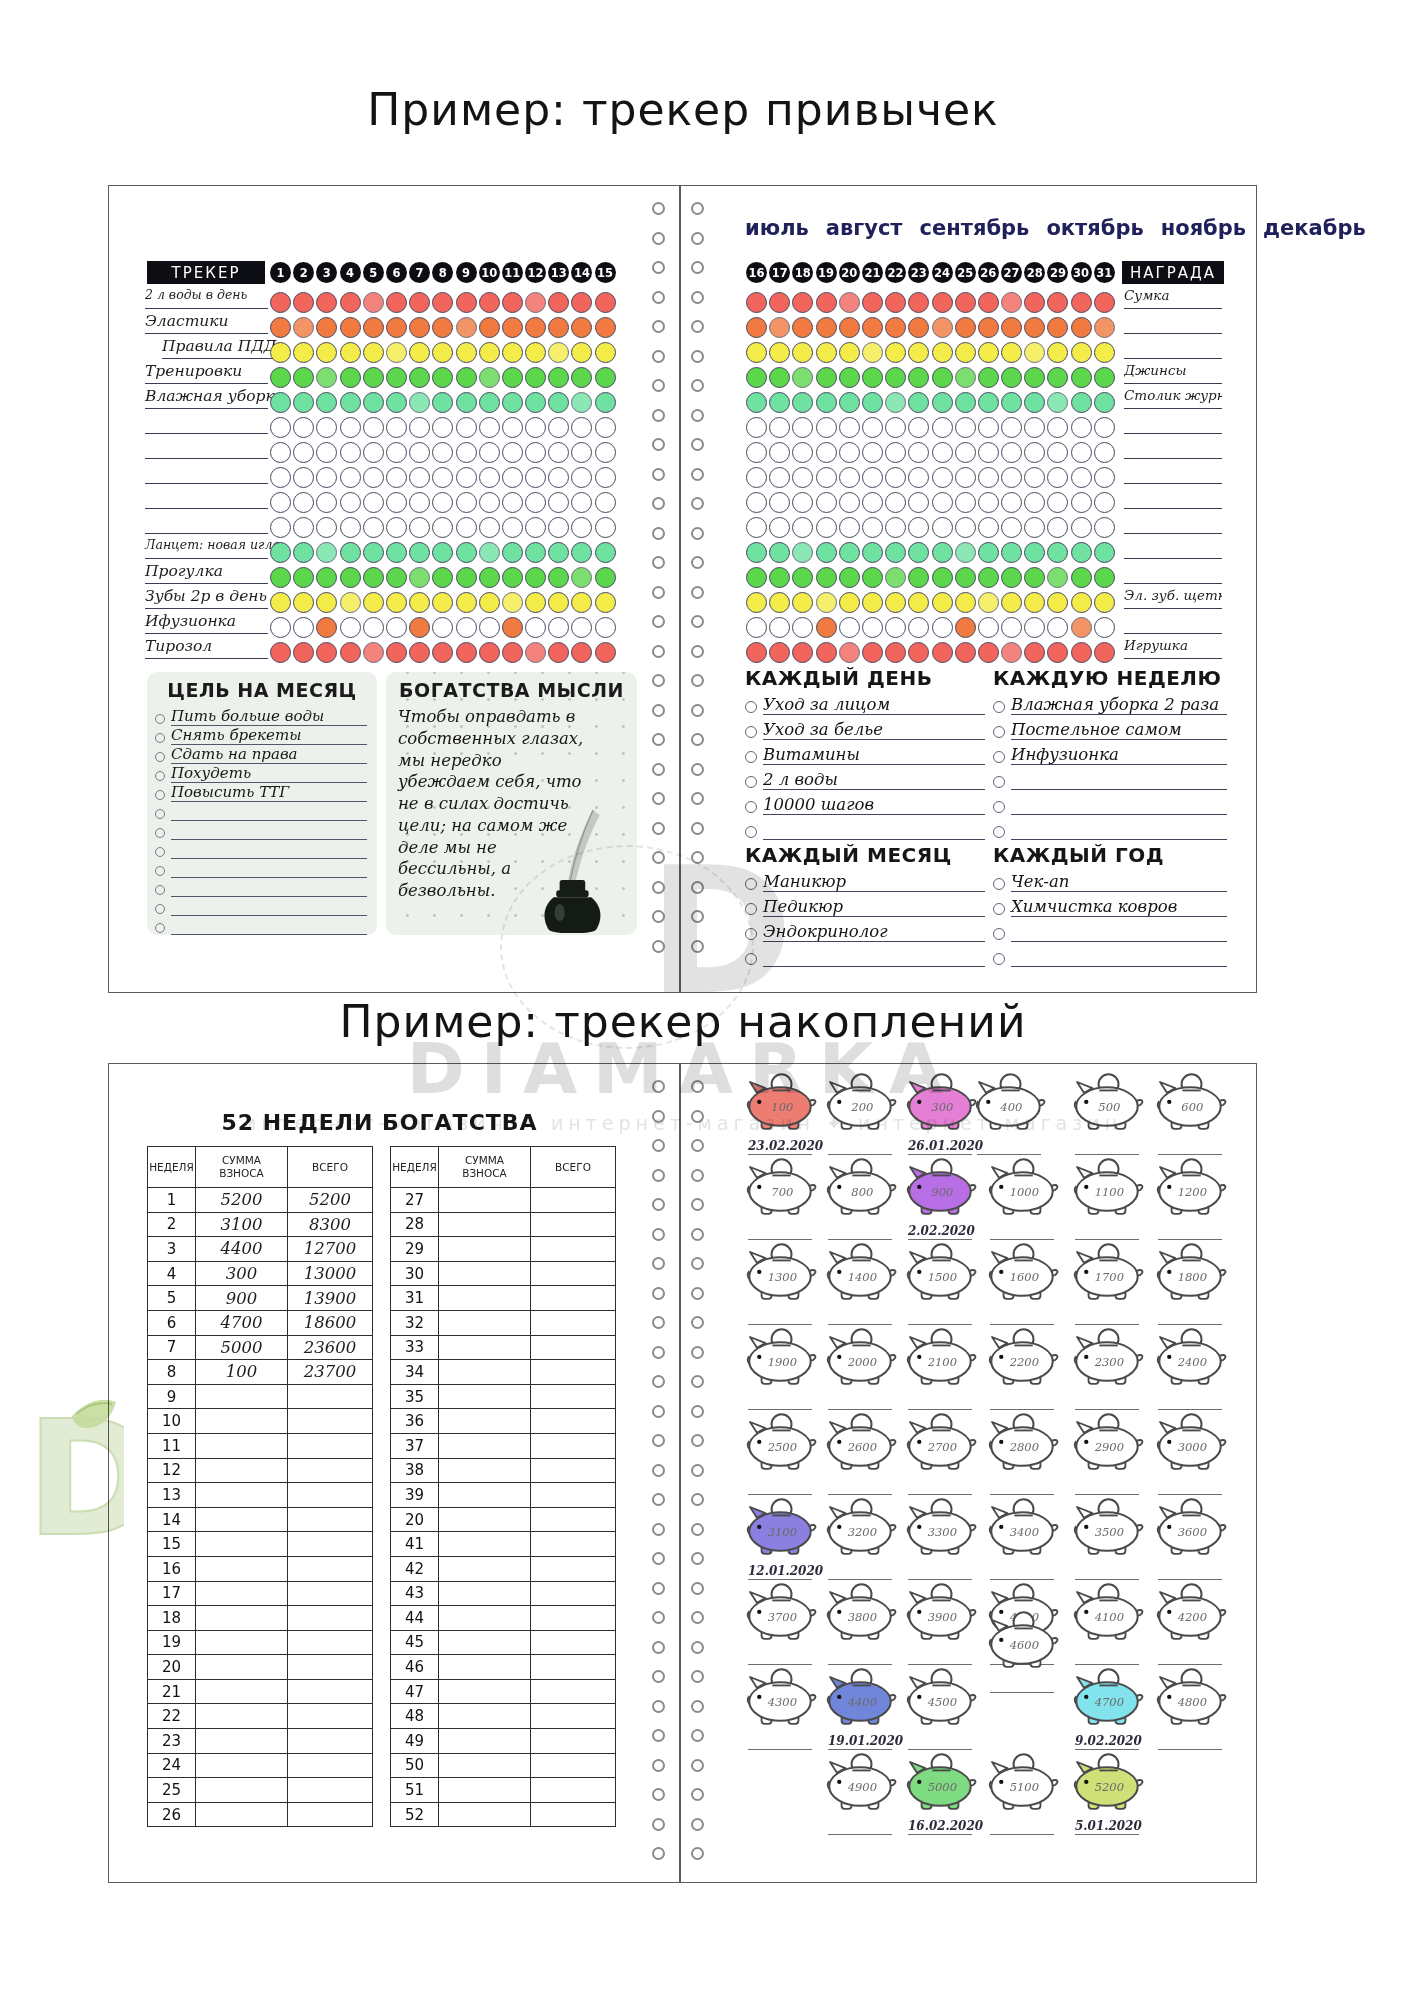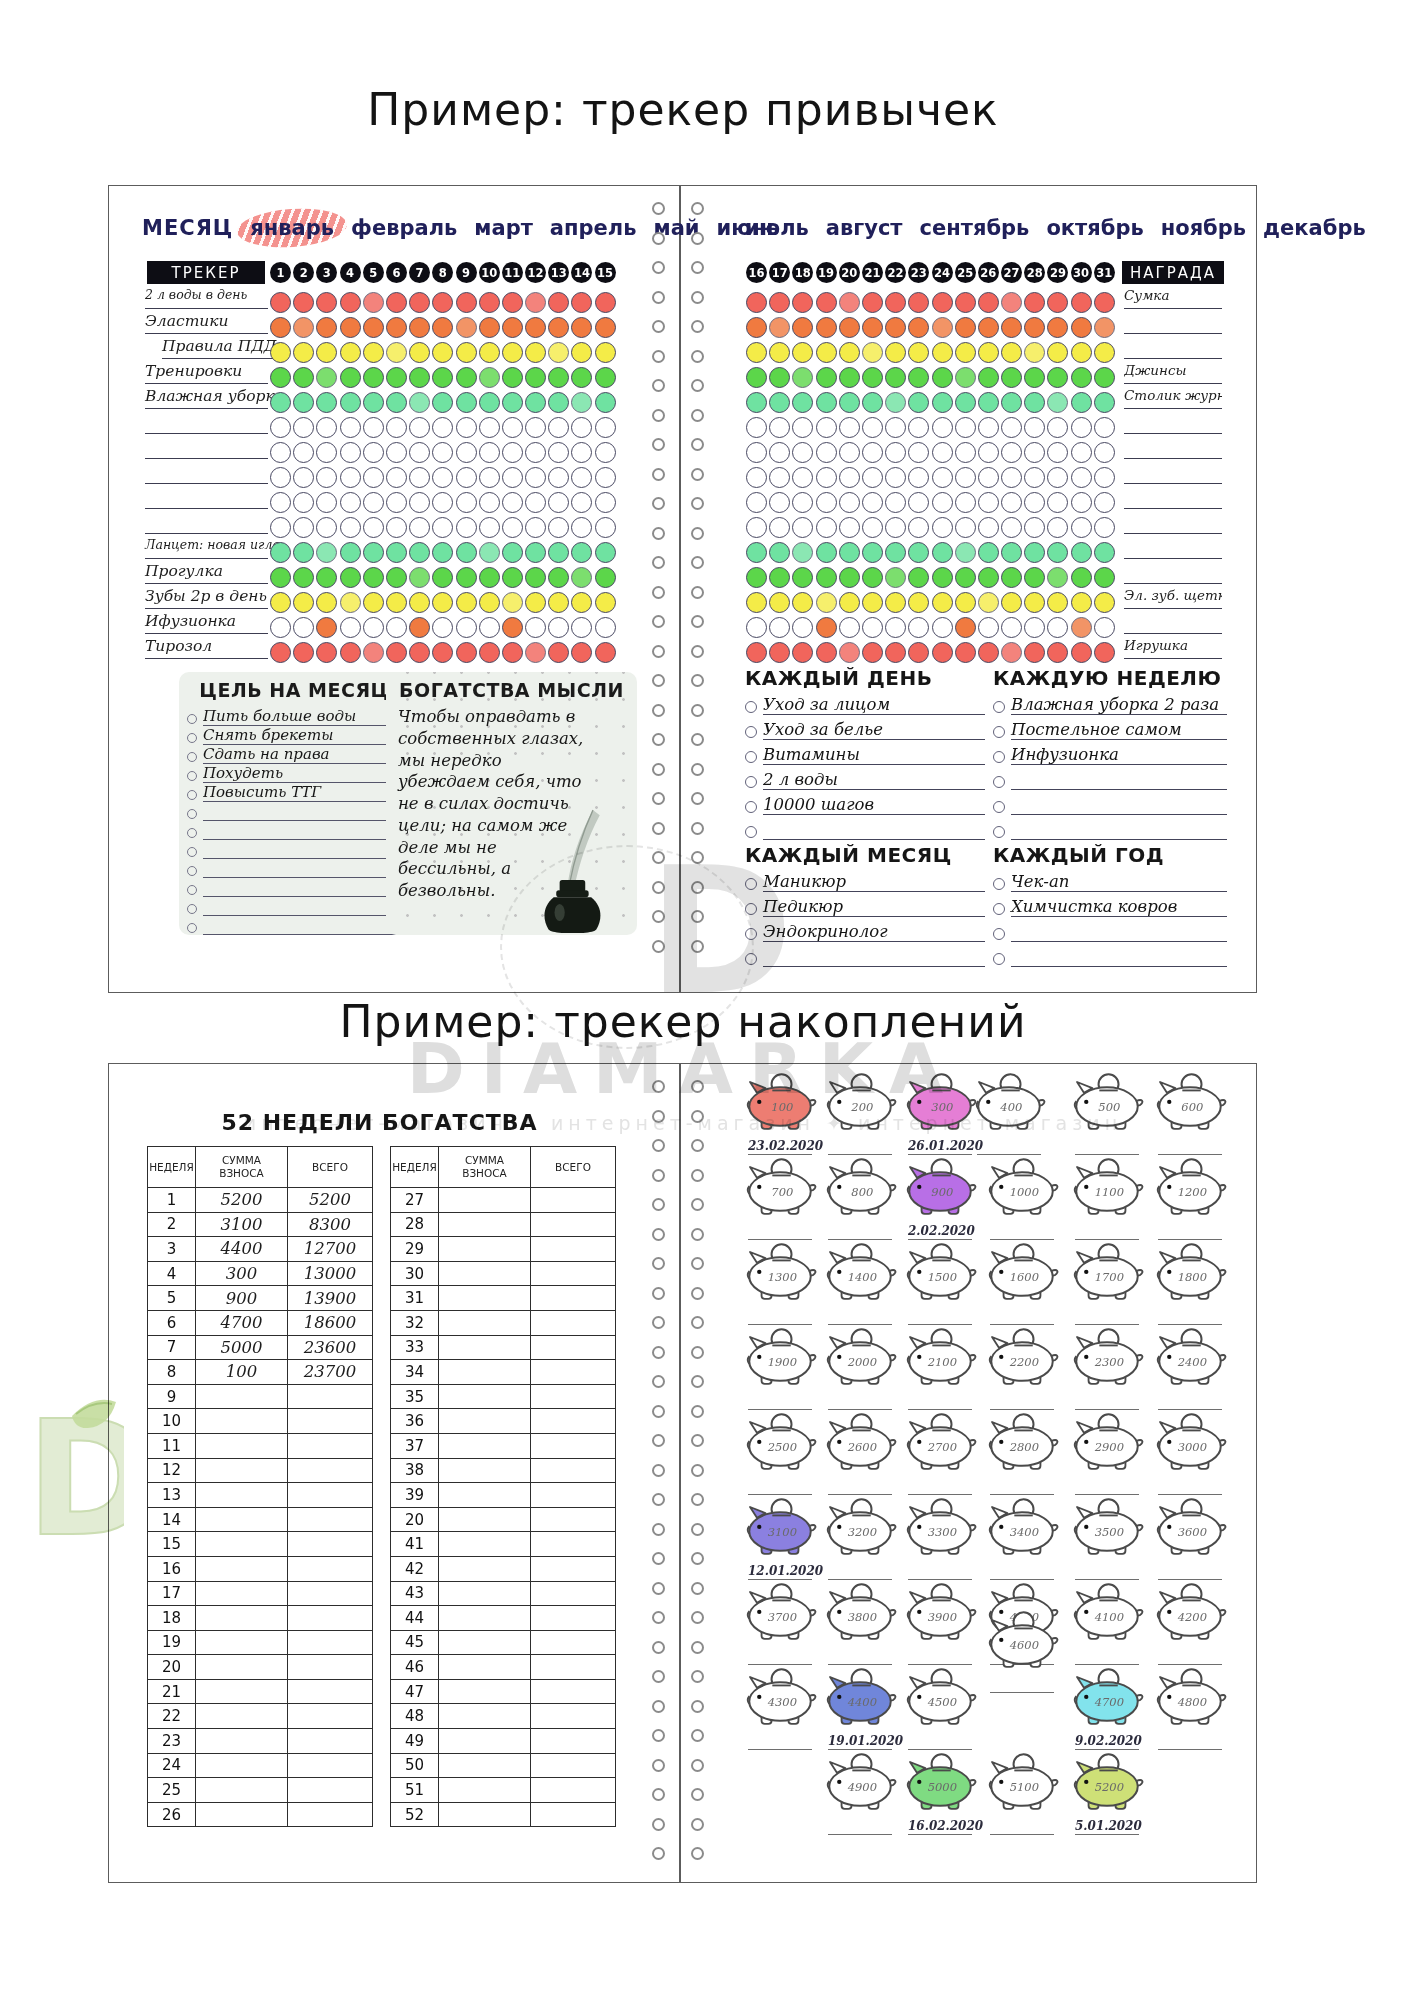--- a/index.html
+++ b/index.html
@@ -83,29 +83,20 @@
     <path d="M48 34 q22 -22 44 -14 q-7 24 -28 26 q-13 1 -16 -12 z" fill="#c3dc9c" opacity="0.9"></path>
     <path d="M52 32 q18 -14 36 -10" stroke="#a8c97e" stroke-width="2" fill="none"></path>
   </svg>
 
   <div class="title" style="top:84px;">Пример: трекер привычек</div>
   <div class="title" style="top:996px;">Пример: трекер накоплений</div>
 
   <div class="spread" style="top:185px;height:808px;"></div>
   <div class="pgline" style="top:185px;height:808px;left:679px;"></div>
 
-  <div class="monthrow" id="months-left" style="left:142px;top:216px;">
-      <div style="letter-spacing: 1px;">МЕСЯЦ</div>
-      <div class="hl">январь</div>
-      <div>февраль</div>
-      <div>март</div>
-      <div>апрель</div>
-      <div>май</div>
-      <div>июнь</div>
-    </div>
   <div class="monthrow" id="months-right" style="left:745px;top:216px;">
       <div>июль</div>
       <div>август</div>
       <div>сентябрь</div>
       <div>октябрь</div>
       <div>ноябрь</div>
       <div>декабрь</div>
     </div>
 
   <div class="blackbox" style="left:147px;top:261px;width:118px;">ТРЕКЕР</div>
@@ -697,21 +688,21 @@
         <div class="cell" style="background: rgb(241, 101, 92);"></div>
         <div class="cell h" style="background: rgb(241, 101, 92); opacity: 0.8;"></div>
         <div class="cell h" style="background: rgb(241, 101, 92);"></div>
         <div class="cell" style="background: rgb(241, 101, 92);"></div>
         <div class="cell h" style="background: rgb(241, 101, 92);"></div>
         <div class="cell h" style="background: rgb(241, 101, 92);"></div>
       </div>
       <div class="rewardline" style="left: 1124px; top: 637px; width: 98px;">Игрушка</div>
     </div>
 
-  <div class="panel" style="left:147px;top:672px;width:230px;height:263px;margin-left:32px;">
+  <div class="panel" style="left:147px;top:672px;width:230px;height:263px;">
     <div class="ptitle">ЦЕЛЬ НА МЕСЯЦ</div>
     <div id="goal-items" style="margin-top:6px;">
         <div class="gitem">
           <div class="dot"></div>
           <div class="gtx">Пить больше воды</div>
         </div>
         <div class="gitem">
           <div class="dot"></div>
           <div class="gtx">Снять брекеты</div>
         </div>

